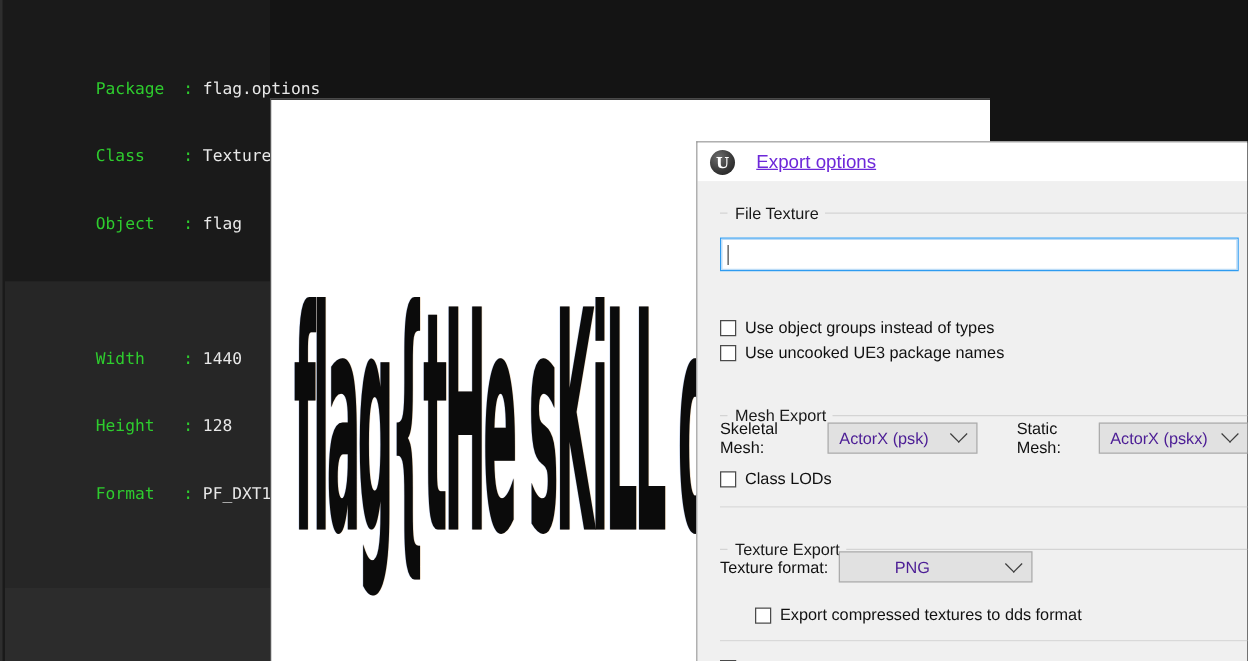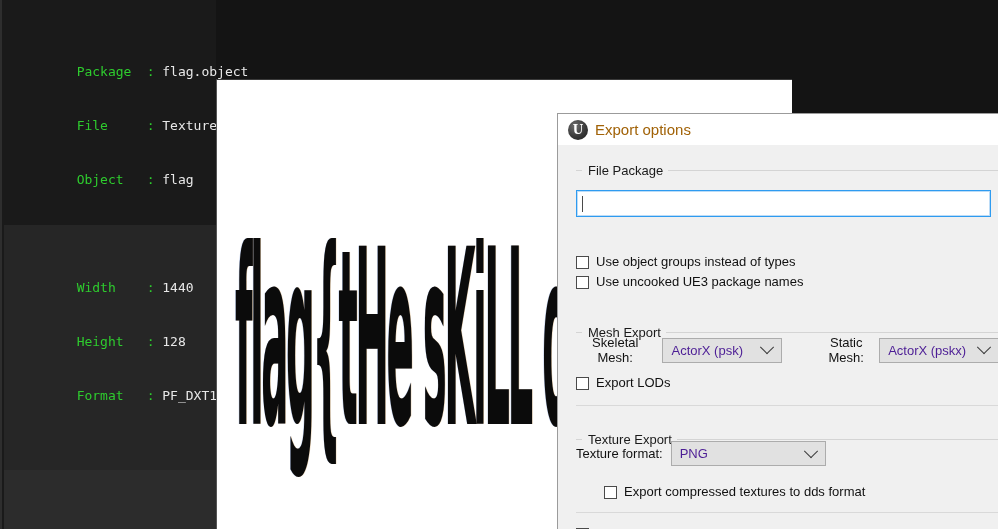--- a/index.html
+++ b/index.html
@@ -120,23 +120,24 @@
     color: #ffffff;
     font-family: "DejaVu Serif", serif;
     font-size: 12px;
     font-weight: bold;
     display: flex;
     align-items: center;
     justify-content: center;
     flex: none;
   }
   #dialog-title {
-    margin-left: 7px;
+    margin-left: 17px;
     font-size: 15px;
-    color: #a16207;
+    color: #6d28d9;
+    text-decoration: underline;
   }
   #dialog-body {
     position: absolute;
     left: 0; top: 31px;
     width: 441px; height: 385px;
     background: #f0f0f0;
   }
 
   
   .group {
@@ -246,24 +247,24 @@
 <body>
 
 <div id="app-background">
 
   <div id="info-panel">
     <div id="info-panel-lower"></div>
     <div id="info-panel-footer"></div>
 
     <div id="info-text">
       <span class="info-row">
-        <span class="info-key">Package</span><span class="info-sep">:</span> <span class="info-val">flag.object</span>
-      </span>
-      <span class="info-row">
-        <span class="info-key">File</span><span class="info-sep">:</span> <span class="info-val">Texture2D</span>
+        <span class="info-key">Package</span><span class="info-sep">:</span> <span class="info-val">flag.options</span>
+      </span>
+      <span class="info-row">
+        <span class="info-key">Class</span><span class="info-sep">:</span> <span class="info-val">Texture2D</span>
       </span>
       <span class="info-row">
         <span class="info-key">Object</span><span class="info-sep">:</span> <span class="info-val">flag</span>
       </span>
       <span class="info-gap"></span>
       <span class="info-row">
         <span class="info-key">Width</span><span class="info-sep">:</span> <span class="info-val">1440</span>
       </span>
       <span class="info-row">
         <span class="info-key">Height</span><span class="info-sep">:</span> <span class="info-val">128</span>
@@ -283,21 +284,21 @@
     <div id="dialog-titlebar">
       <div id="dialog-icon">U</div>
       <div id="dialog-title">Export options</div>
     </div>
 
     <div id="dialog-body">
 
       <div class="group" style="top:17px;">
         <div class="group-header">
           <div class="group-tick"></div>
-          <div class="group-title">File Package</div>
+          <div class="group-title">File Texture</div>
           <div class="group-rule"></div>
         </div>
       </div>
 
       <div class="group" style="top:38px;">
         <div class="text-input" style="margin-top:7px; width:415px;" title="">
           <div class="caret"></div>
         </div>
       </div>
 
@@ -313,53 +314,53 @@
       </div>
 
       <div class="group" style="top:179px;">
         <div class="group-header">
           <div class="group-tick"></div>
           <div class="group-title">Mesh Export</div>
           <div class="group-rule"></div>
         </div>
       </div>
 
-      <div class="group" style="top:190px; display:flex; align-items:center;text-align:center;">
+      <div class="group" style="top:190px; display:flex; align-items:center;">
         <div class="field-label">Skeletal Mesh:</div>
         <div class="combo" style="width:130px; margin-left:8px;">
           <div class="combo-value">ActorX (psk)</div>
           <div class="combo-arrow"></div>
         </div>
         <div class="field-label" style="margin-left:31px;">Static Mesh:</div>
         <div class="combo" style="width:130px; margin-left:0;">
           <div class="combo-value">ActorX (pskx)</div>
           <div class="combo-arrow"></div>
         </div>
       </div>
 
       <div class="group" style="top:225px;">
         <div class="check-row">
           <div class="checkbox"></div>
-          <div class="check-label">Export LODs</div>
+          <div class="check-label">Class LODs</div>
         </div>
       </div>
 
       <div class="hrule" style="top:260px;"></div>
 
       <div class="group" style="top:269px;margin-top:17px;">
         <div class="group-header">
           <div class="group-tick"></div>
           <div class="group-title">Texture Export</div>
           <div class="group-rule"></div>
         </div>
       </div>
 
       <div class="group" style="top:296px; display:flex; align-items:center;">
         <div class="field-label">Texture format:</div>
-        <div class="combo" style="width:155px; margin-left:8px;">
+        <div class="combo" style="width:155px; margin-left:8px;padding-left:36px;">
           <div class="combo-value">PNG</div>
           <div class="combo-arrow"></div>
         </div>
       </div>
 
       <div class="group" style="top:334px;padding-left:28px;">
         <div class="check-row">
           <div class="checkbox"></div>
           <div class="check-label">Export compressed textures to dds format</div>
         </div>

